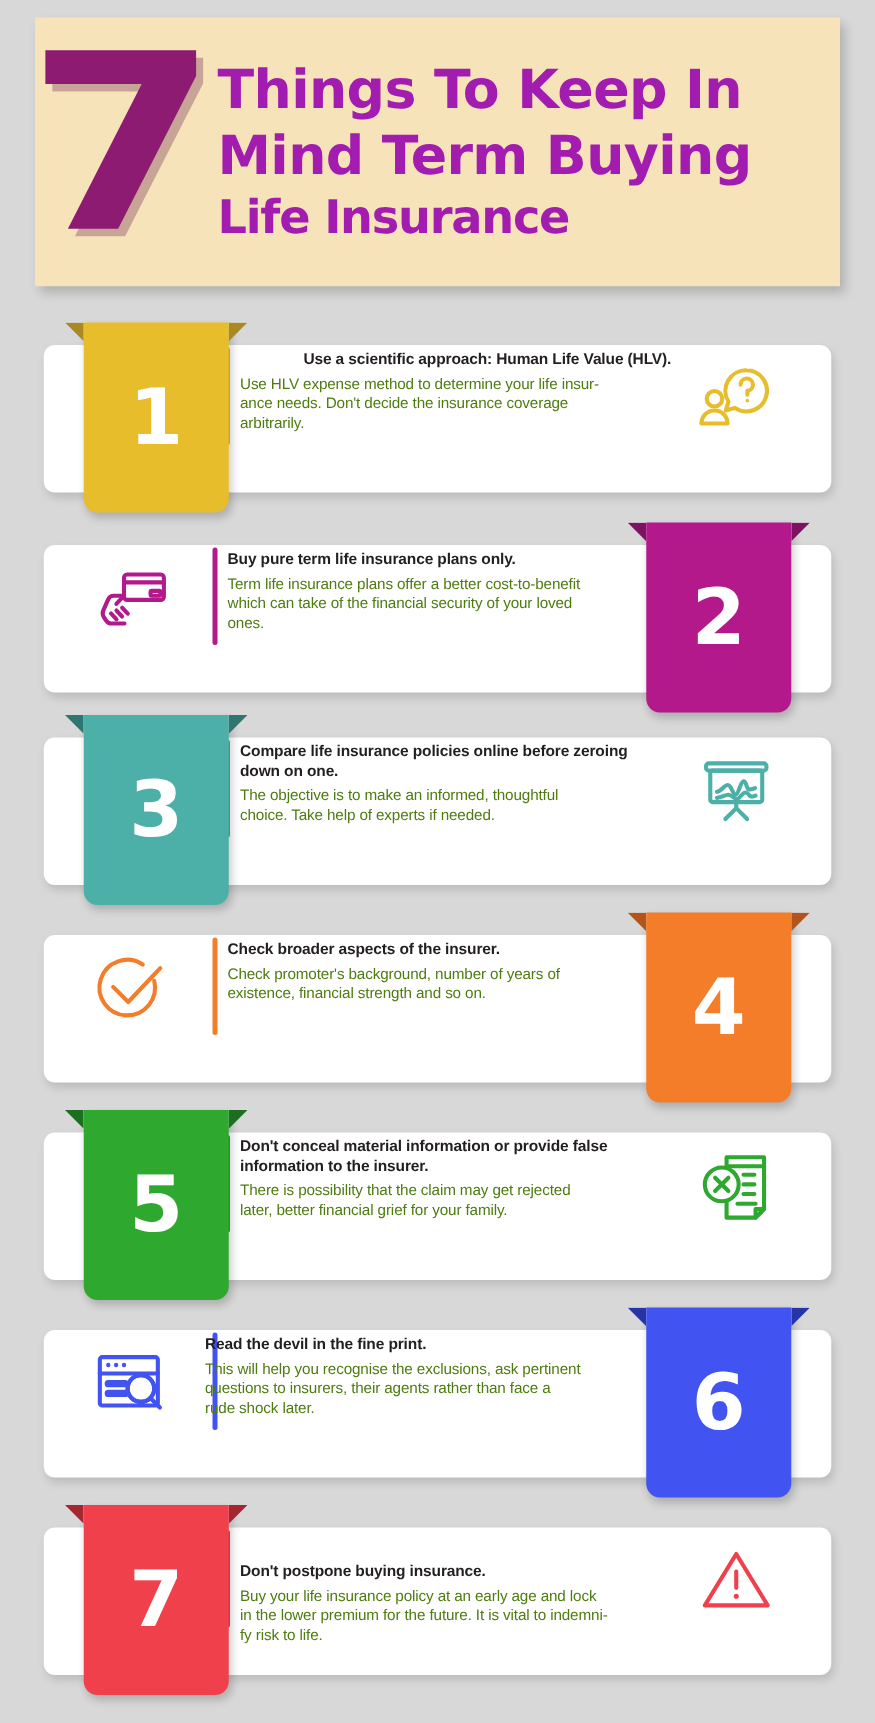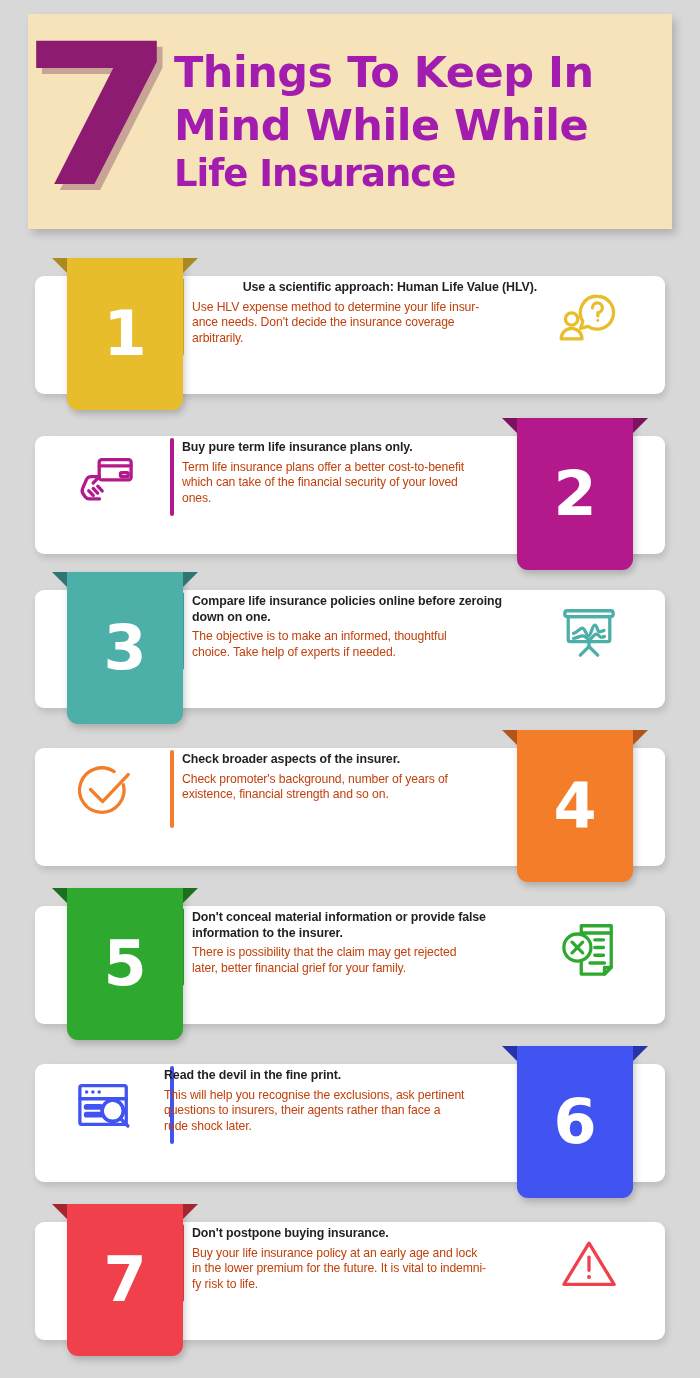--- a/index.html
+++ b/index.html
@@ -118,21 +118,21 @@
   .txt .heading {
     font-size: 12.4px;
     font-weight: bold;
     color: #231f20;
     line-height: 1.26;
     margin: 0 0 4px 0;
     letter-spacing: -0.1px;
   }
   .txt .body {
     font-size: 12.2px;
-    color: #c2410c;
+    color: #4d7c0f;
     line-height: 1.3;
     margin: 0;
     letter-spacing: -0.1px;
     white-space: pre-line;
   }
 
   
   .accent {
     position: absolute;
     top: 20px;
@@ -153,21 +153,21 @@
   }
   .iconbox svg { display: block; }
 </style>
 </head>
 <body>
 
 <div class="header">
   <div class="big-seven">7</div>
   <div class="title-block">
     <div class="title-line l1">Things To Keep In</div>
-    <div class="title-line l2">Mind While While</div>
+    <div class="title-line l2">Mind Term Buying</div>
     <div class="title-line l3">Life Insurance</div>
   </div>
 </div>
 
 <div id="rows">
     <div class="row" style="top: 258px;">
       <div class="card"></div>
       <div class="banner left" style="background: rgb(232, 189, 43);">
         <div class="fold fl" style="background: rgb(169, 138, 34);"></div>
         <div class="fold fr" style="background: rgb(169, 138, 34);"></div>
@@ -315,21 +315,21 @@
     </div>
     <div class="row" style="top: 1204px;">
       <div class="card"></div>
       <div class="banner left" style="background: rgb(240, 64, 76);">
         <div class="fold fl" style="background: rgb(164, 38, 48);"></div>
         <div class="fold fr" style="background: rgb(164, 38, 48);"></div>
         <div class="num">7</div>
       </div>
       <div class="accent" style="background: rgb(240, 64, 76); left: 180px;"></div>
       <div class="txt" style="left: 192px;">
-        <p class="heading" style="white-space: pre-line;">Don't postpone buying insurance.</p>
+        <p class="heading" style="white-space: pre-line; margin-top: 24px;">Don't postpone buying insurance.</p>
         <p class="body">Buy your life insurance policy at an early age and lock
 in the lower premium for the future. It is vital to indemni-
 fy risk to life.</p>
       </div>
       <div class="iconbox" style="left: 550px;">
         <svg width="62" height="58" viewBox="0 0 64 60" fill="none" stroke="#f0404c" stroke-width="3.4" stroke-linecap="round" stroke-linejoin="round">
           <path d="M32 8.5L58 51H6z"></path>
           <path d="M32 23v13.5"></path>
           <circle cx="32" cy="43.5" r="2.1" fill="#f0404c" stroke="none"></circle>
         </svg>

